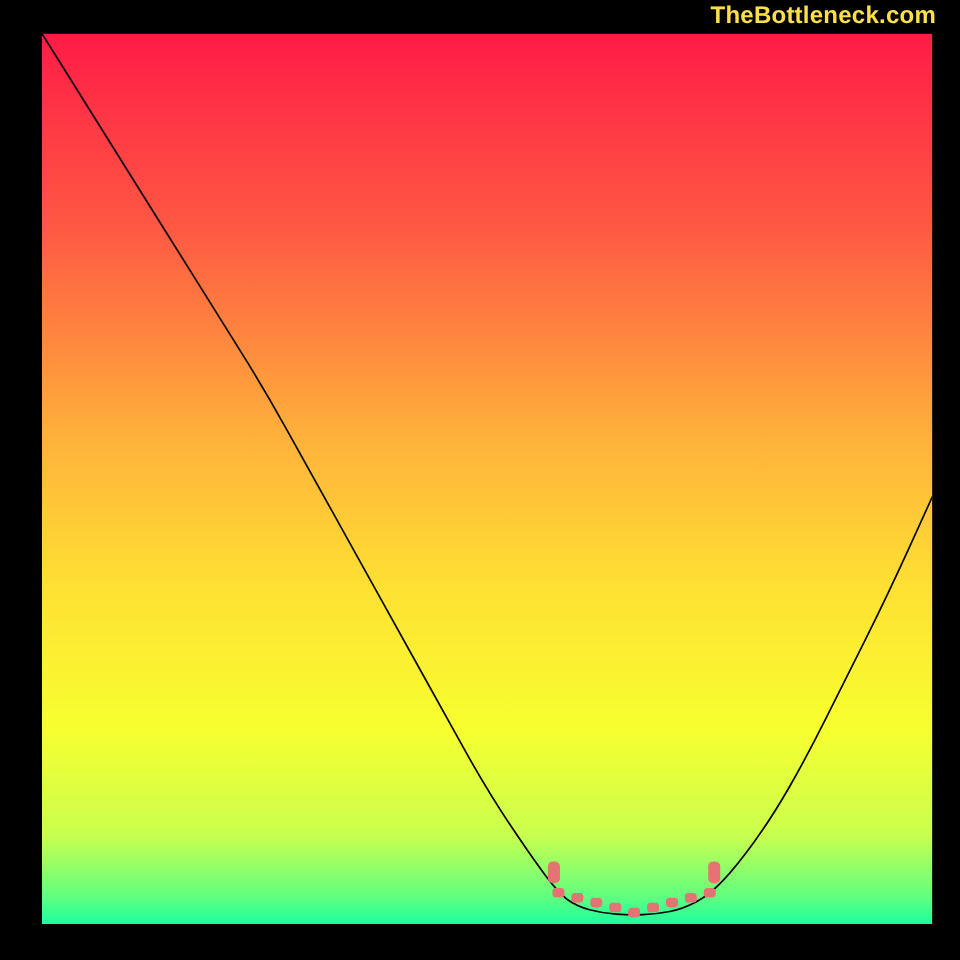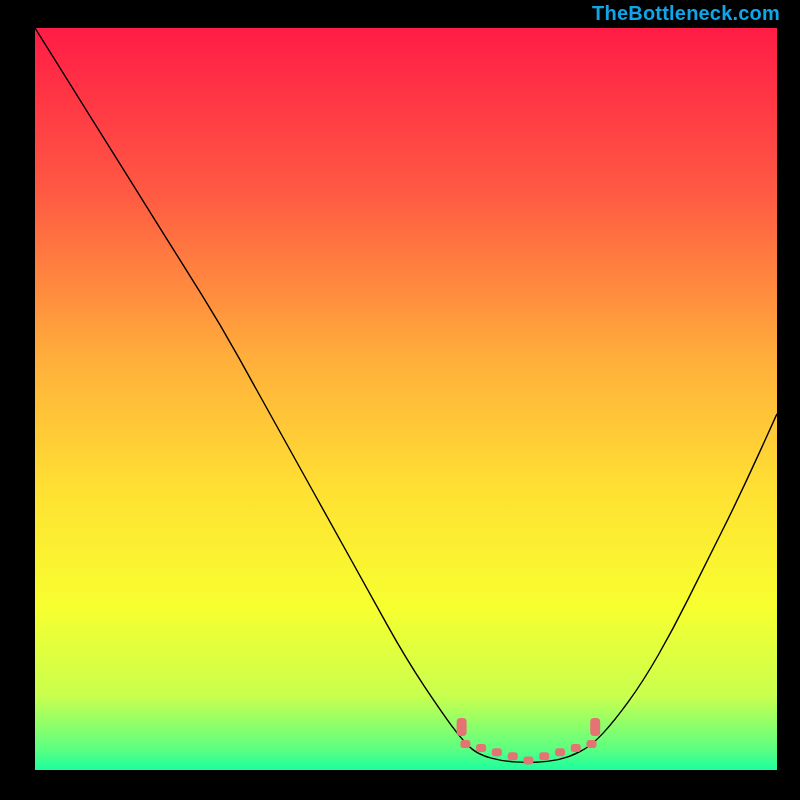--- a/index.html
+++ b/index.html
@@ -10,21 +10,21 @@
     height: 800px;
     background: #000;
   }
   .watermark {
     position: absolute;
     top: 2px;
     right: 20px;
     font-family: Arial, Helvetica, sans-serif;
     font-size: 20px;
     font-weight: bold;
-    color: #0ea5e9;
+    color: #fde047;
     letter-spacing: 0.2px;
     z-index: 10;
   }
   .plot {
     position: absolute;
     left: 35px;
     top: 28px;
     width: 742px;
     height: 742px;
   }

